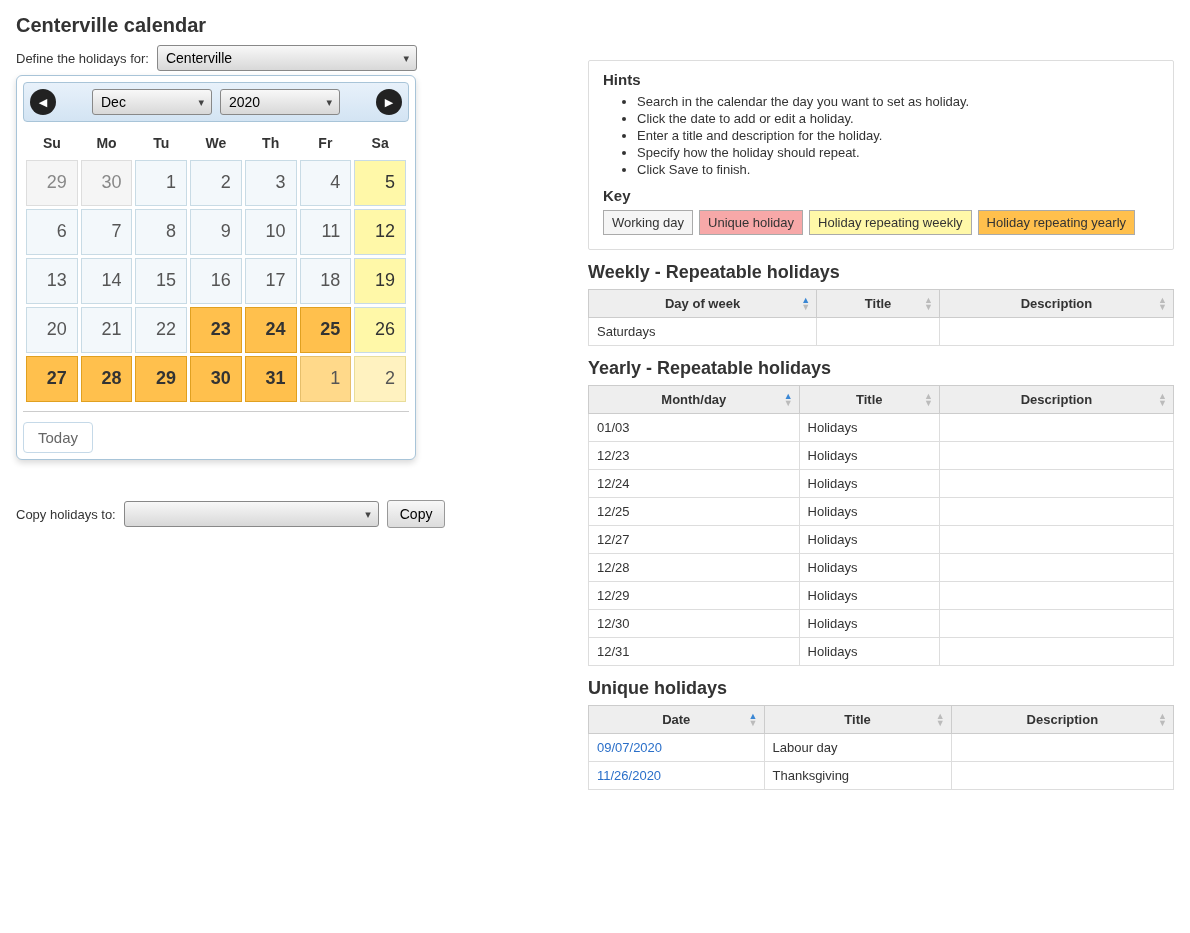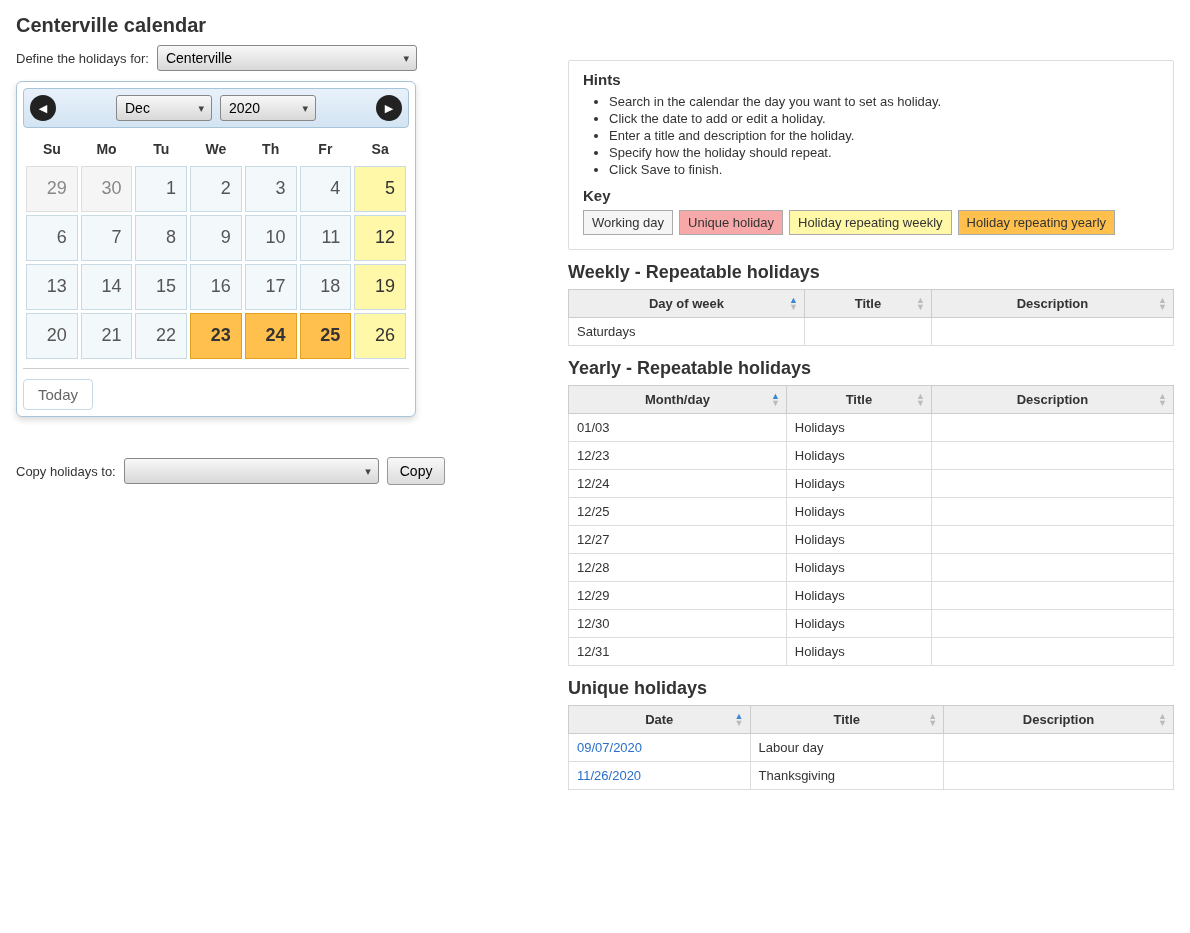--- a/index.html
+++ b/index.html
@@ -4,27 +4,27 @@
 <style>
   * { box-sizing: border-box; }
   html, body {
     margin: 0; padding: 0;
     font-family: Arial, Helvetica, sans-serif;
     font-size: 13px;
     color: #333;
     background: #fff;
   }
   body { padding: 10px 16px; }
-  .cols { display: flex; gap: 32px; align-items: flex-start; }
+  .cols { display: flex; gap: 52px; align-items: flex-start; }
   .left { width: 520px; flex: 0 0 auto; }
   .right { flex: 1 1 auto; max-width: 620px; }
   h2.page-title { font-size: 20px; font-weight: bold; margin: 4px 0 8px 0; }
   h2.section-title { font-size: 19px; font-weight: bold; margin: 6px 0 8px 0; }
   h3.sub-title { font-size: 18px; font-weight: bold; margin: 12px 0 6px 0; }
-  .inline-row { display:flex; align-items:center; gap:8px; margin-bottom:10px; }
+  .inline-row { display:flex; align-items:center; gap:8px; margin-bottom:4px; }
 
   select.styled {
     height: 26px;
     background: linear-gradient(#f8f8f8,#d8d8d8);
     border: 1px solid #888;
     border-radius: 3px;
     padding: 2px 26px 2px 8px;
     font-size: 14px;
     appearance: none;
     position: relative;
@@ -60,21 +60,21 @@
     margin-bottom: 4px;
   }
   .dp-nav {
     width: 26px; height: 26px; border-radius: 50%;
     background: #222; color: #fff; display:flex; align-items:center; justify-content:center;
     font-size: 11px; cursor:pointer; position:absolute; top:50%; transform:translateY(-50%);
     border:none;
   }
   .dp-nav.prev { left:6px; }
   .dp-nav.next { right:6px; }
-  .dp-month, .dp-year { width: 96px; }
+  .dp-month, .dp-year { width: 120px; }
 
   table.dp-grid { border-collapse: separate; border-spacing: 3px; width:100%; table-layout: fixed;}
   .dp-grid th {
     font-weight: bold; text-align:center; padding:6px 0; font-size:14px;
   }
   .dp-grid td {
     height: 46px; text-align:right; vertical-align: middle;
     padding: 0 10px 2px 0;
     border: 1px solid #c8dbe5;
     background: #f3f8fb;
@@ -90,21 +90,21 @@
   .dp-footer { border-top:1px solid #ccc; margin-top:6px; padding-top:10px; }
   .btn-today {
     background:#fff; border:1px solid #c5d9e8; border-radius:4px;
     padding:6px 14px; font-size:15px; color:#666; cursor:pointer;
   }
 
   
   .hints-box { border:1px solid #ddd; padding:10px 14px 14px 14px; border-radius:2px; margin-top: 50px; }
   .hints-box h4 { margin:0 0 6px 0; font-size:15px; font-weight:bold;}
   .hints-box ul { margin:4px 0 10px 18px; padding:0; }
-  .hints-box li { margin:2px 8px; font-size:13px;}
+  .hints-box li { margin:2px 16px; font-size:13px;}
   .key-row { display:flex; flex-wrap:wrap; gap:6px; margin-top:6px;}
   .key-badge { display:inline-block; padding:4px 8px; border:1px solid #aaa; font-size:13px;}
   .kb-working { background:#f5f5f5; }
   .kb-unique { background:#f7a8a8; }
   .kb-weekly { background:#fff8a8; }
   .kb-yearly { background:#ffc04d;padding-left:8px; }
   .kb-exception { background:#b8d8ff; }
 
   
   table.data { border-collapse: collapse; width:100%; font-size:13px; }
@@ -200,20 +200,29 @@
             </tr>
             <tr>
               <td class="">20</td>
               <td class="">21</td>
               <td class="">22</td>
               <td class="yearly">23</td>
               <td class="yearly">24</td>
               <td class="yearly">25</td>
               <td class="weekend">26</td>
             </tr>
+            <tr>
+              <td class="yearly">27</td>
+              <td class="yearly">28</td>
+              <td class="yearly">29</td>
+              <td class="yearly">30</td>
+              <td class="yearly">31</td>
+              <td class="yearly-light">1</td>
+              <td class="other-yearly">2</td>
+            </tr>
           </tbody>
       </table>
 
       <div class="dp-footer">
         <button class="btn-today">Today</button>
       </div>
     </div>
 
     <div class="inline-row" style="margin-top:40px;">
       <span>Copy holidays to:</span>

